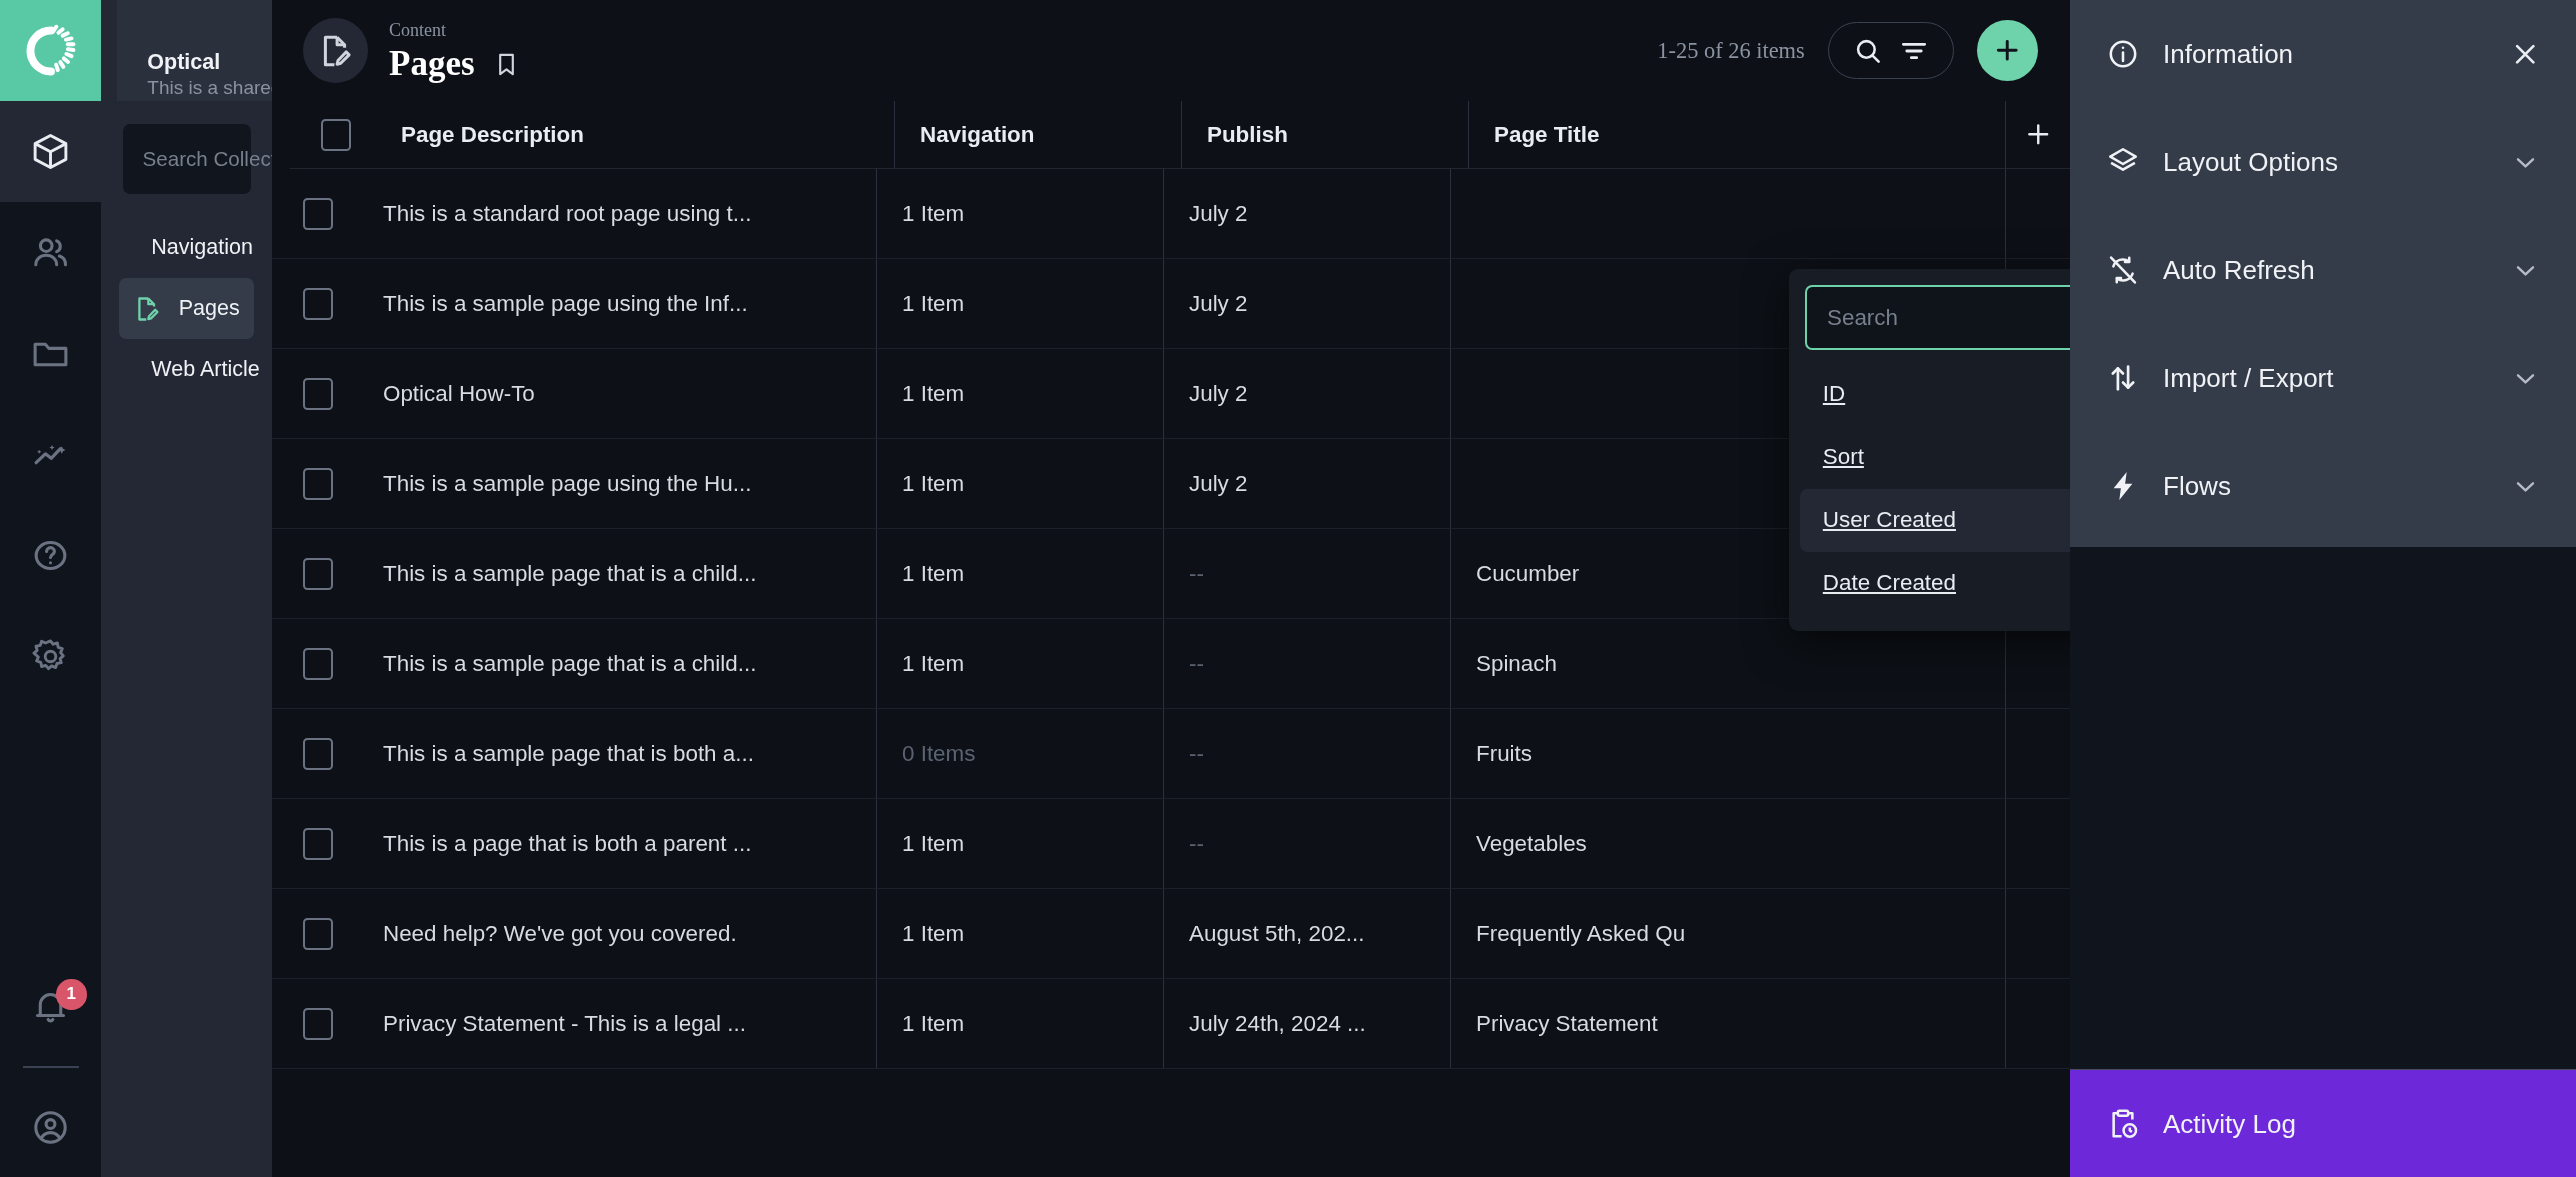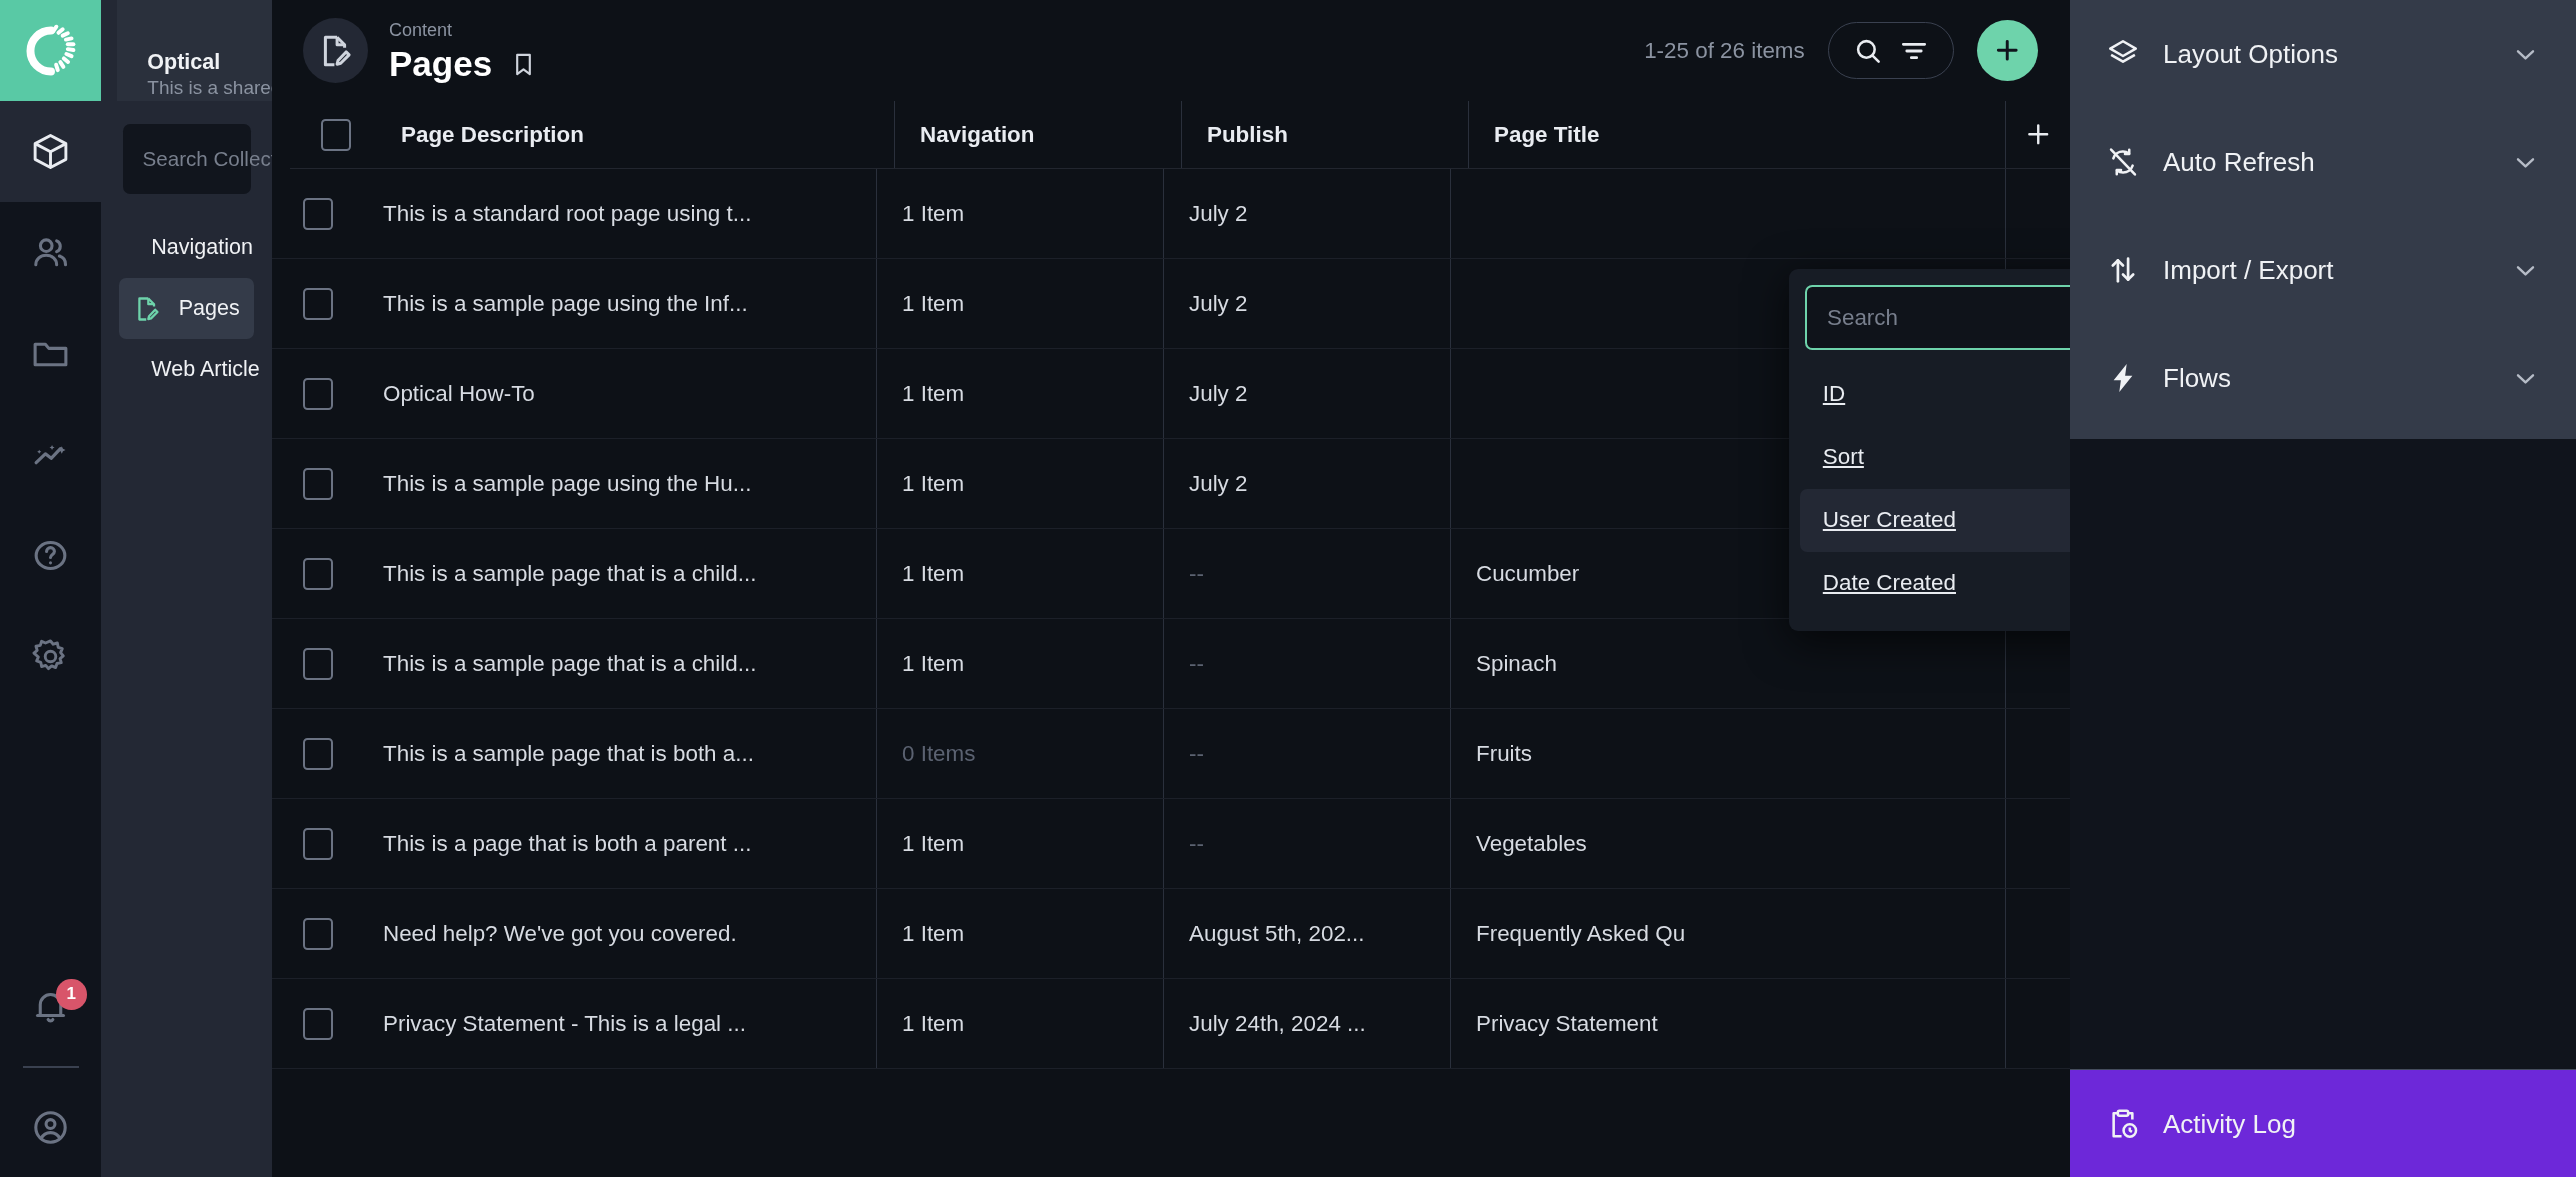--- a/index.html
+++ b/index.html
@@ -67,21 +67,21 @@
     height: 61px; margin: 0 18px; padding: 0 14.3px; border-radius: 7.2px;
     display: flex; align-items: center; gap: 18px;
   }
   .coll-item.active { background: #343b49; }
   .coll-item span { font-size: 21.5px; color: #f0f2f5; white-space: nowrap; }
 
   
   .main { flex: 1 1 auto; background: #0d1117; display: flex; flex-direction: column; min-width: 0; position: relative; }
   .main-head {
     height: 101px; flex: 0 0 101px;
-    display: flex; align-items: center; padding: 0 32px 0 30.5px; gap: 21.5px;
+    display: flex; align-items: center; padding: 0 32px 0 30.5px; gap: 21.5px; font-family: Liberation Serif, serif;
   }
   .page-avatar {
     width: 65px; height: 65px; border-radius: 50%;
     background: #232834; display: flex; align-items: center; justify-content: center;
     flex: 0 0 65px;
   }
   .head-titles { display: flex; flex-direction: column; justify-content: center; }
   .eyebrow { font-size: 18px; color: #8b93a1; line-height: 1.5; }
   .title-row { display: flex; align-items: center; gap: 18px; }
   .page-title { font-size: 35px; font-weight: bold; color: #fff; line-height: 1.15; }
@@ -559,20 +559,33 @@
       </div>
       <div class="dd-item">
         <span>Date Created</span>
       </div>
     </div>
   </div>
 
   <div class="rightpanel">
     <div class="rp-top">
 
+      <div class="rp-row">
+        <svg width="34" height="34" viewBox="0 0 24 24" fill="none" stroke="#f0f2f5" stroke-width="1.8" stroke-linecap="round">
+          <circle cx="12" cy="12" r="8.6"></circle>
+            <path d="M12 11v6"></path>
+            <circle cx="12" cy="7.6" r=".9" fill="#f0f2f5" stroke="none"></circle>
+        </svg>
+        <span class="rp-label">Information</span>
+        <span class="rp-right">
+          <svg width="30.5" height="30.5" viewBox="0 0 24 24" stroke="#e9ecf1" stroke-width="2.1" stroke-linecap="round">
+            <path d="M5.6 5.6 18.4 18.4M18.4 5.6 5.6 18.4"></path>
+          </svg>
+        </span>
+      </div>
 
       <div class="rp-row">
         <svg width="34" height="34" viewBox="0 0 24 24" fill="none" stroke="#f0f2f5" stroke-width="1.8" stroke-linejoin="round">
           <path d="M12 3 21 8.2 12 13.4 3 8.2z"></path>
             <path d="M3.6 12.6 12 17.4l8.4-4.8"></path>
         </svg>
         <span class="rp-label">Layout Options</span>
         <span class="rp-right">
           <svg width="29" height="29" viewBox="0 0 24 24" fill="none" stroke="#b6bcc7" stroke-width="2" stroke-linecap="round" stroke-linejoin="round">
             <path d="M5.8 9.4 12 15.2l6.2-5.8"></path>

